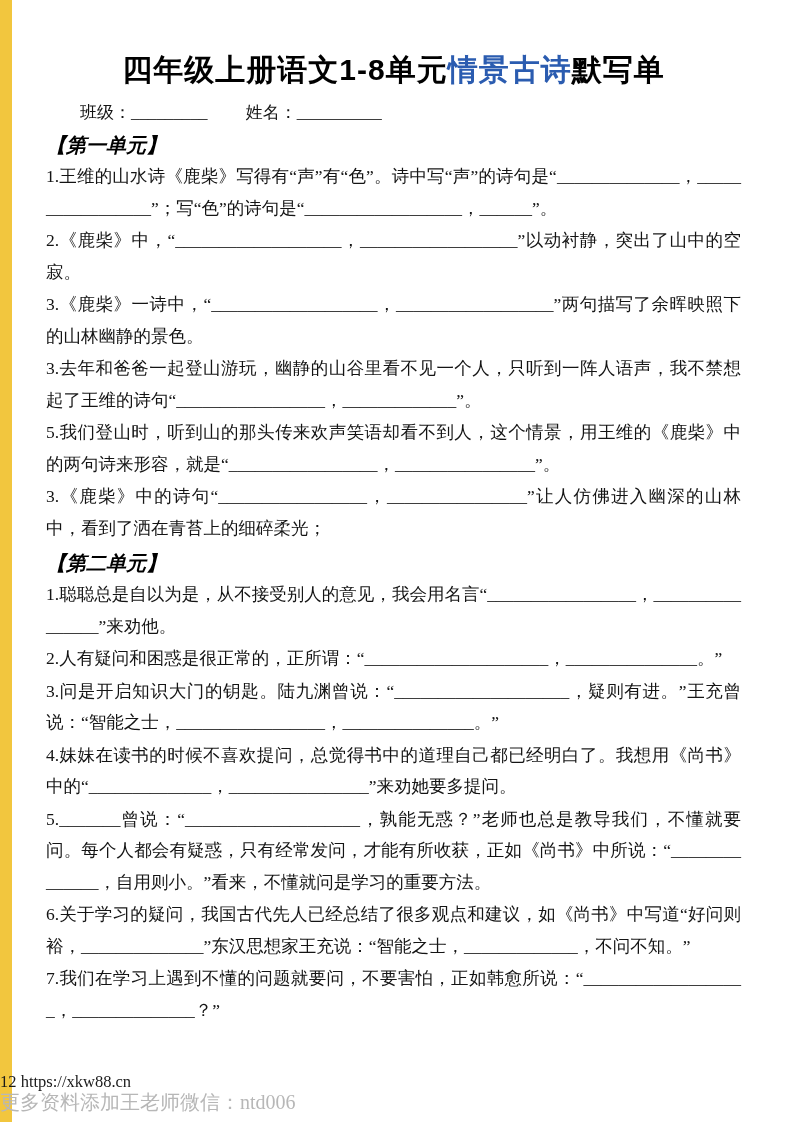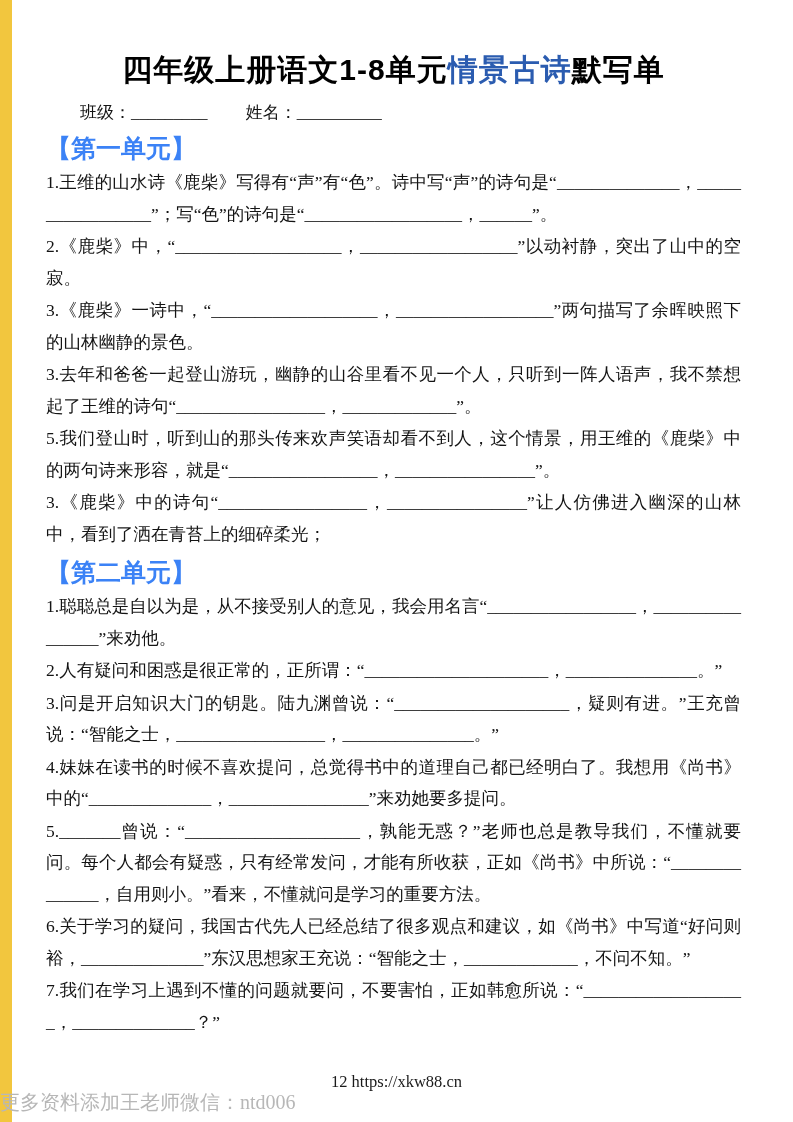--- a/index.html
+++ b/index.html
@@ -30,35 +30,36 @@
     text-align:left;
     font-size:17px;
     padding-right:4px;
     margin-bottom:8px;
     white-space:nowrap;
   }
   .info-group { display:inline-block; margin-left:34px; }
   .blank { letter-spacing:0; }
   .sec-heading {
     font-family:"Liberation Sans","DejaVu Sans",sans-serif;
-    font-size:25px;
+    font-size:20px;
     font-weight:800;
-    color:#3b82f6;
+    color:#000000;
     margin:6px 0 2px 0;
+    font-style:italic;
   }
   .item {
     font-size:17.5px;
     line-height:1.8;
     margin:0 0 1px 0;
     text-align:justify;
     word-break:break-all;
   }
   .footer-pageinfo {
     position:absolute; left:0; right:0; bottom:30px;
-    text-align:center;
+    text-align:left;
     font-size:16.5px;
     color:#1a1a1a;
   }
   .footer-watermark {
     position:absolute; left:0; right:92px; bottom:6px;
     font-size:20px;
     color:#b7b7b7;
   }
 </style>
 </head>

